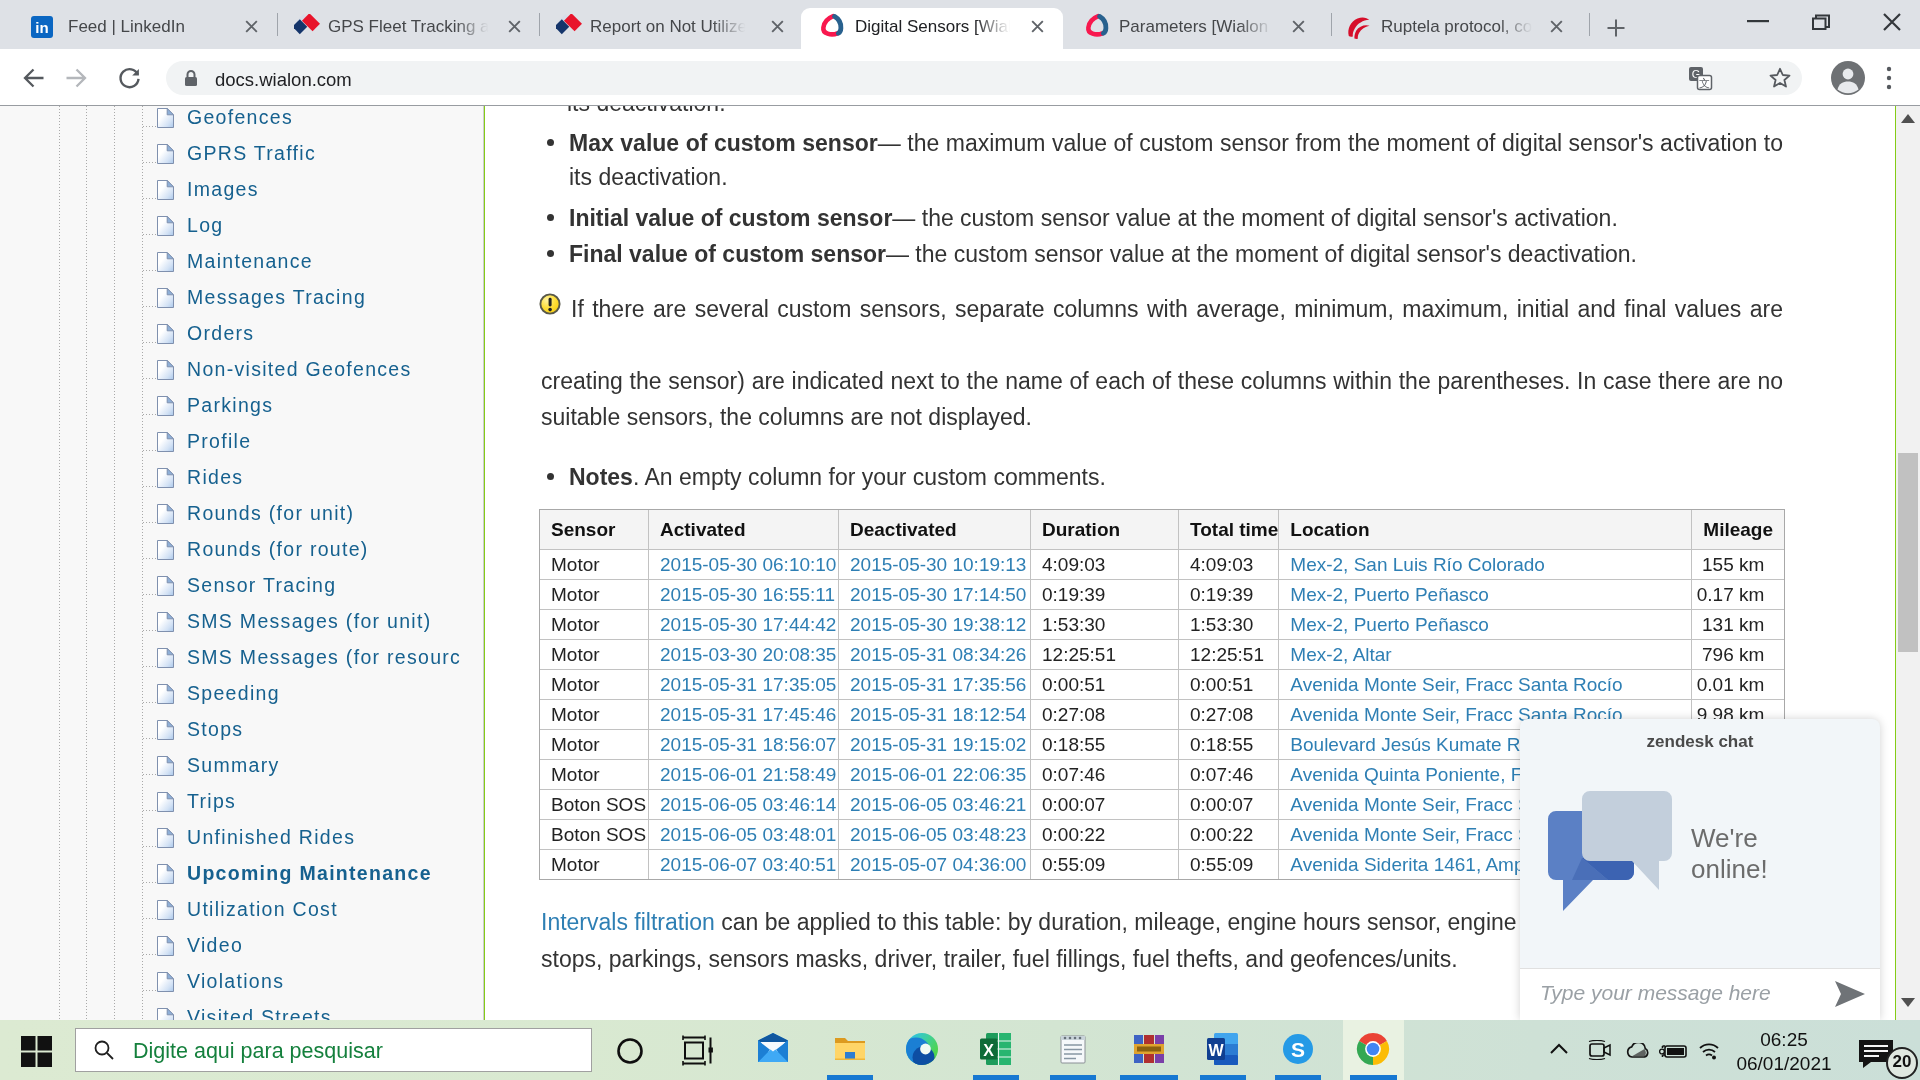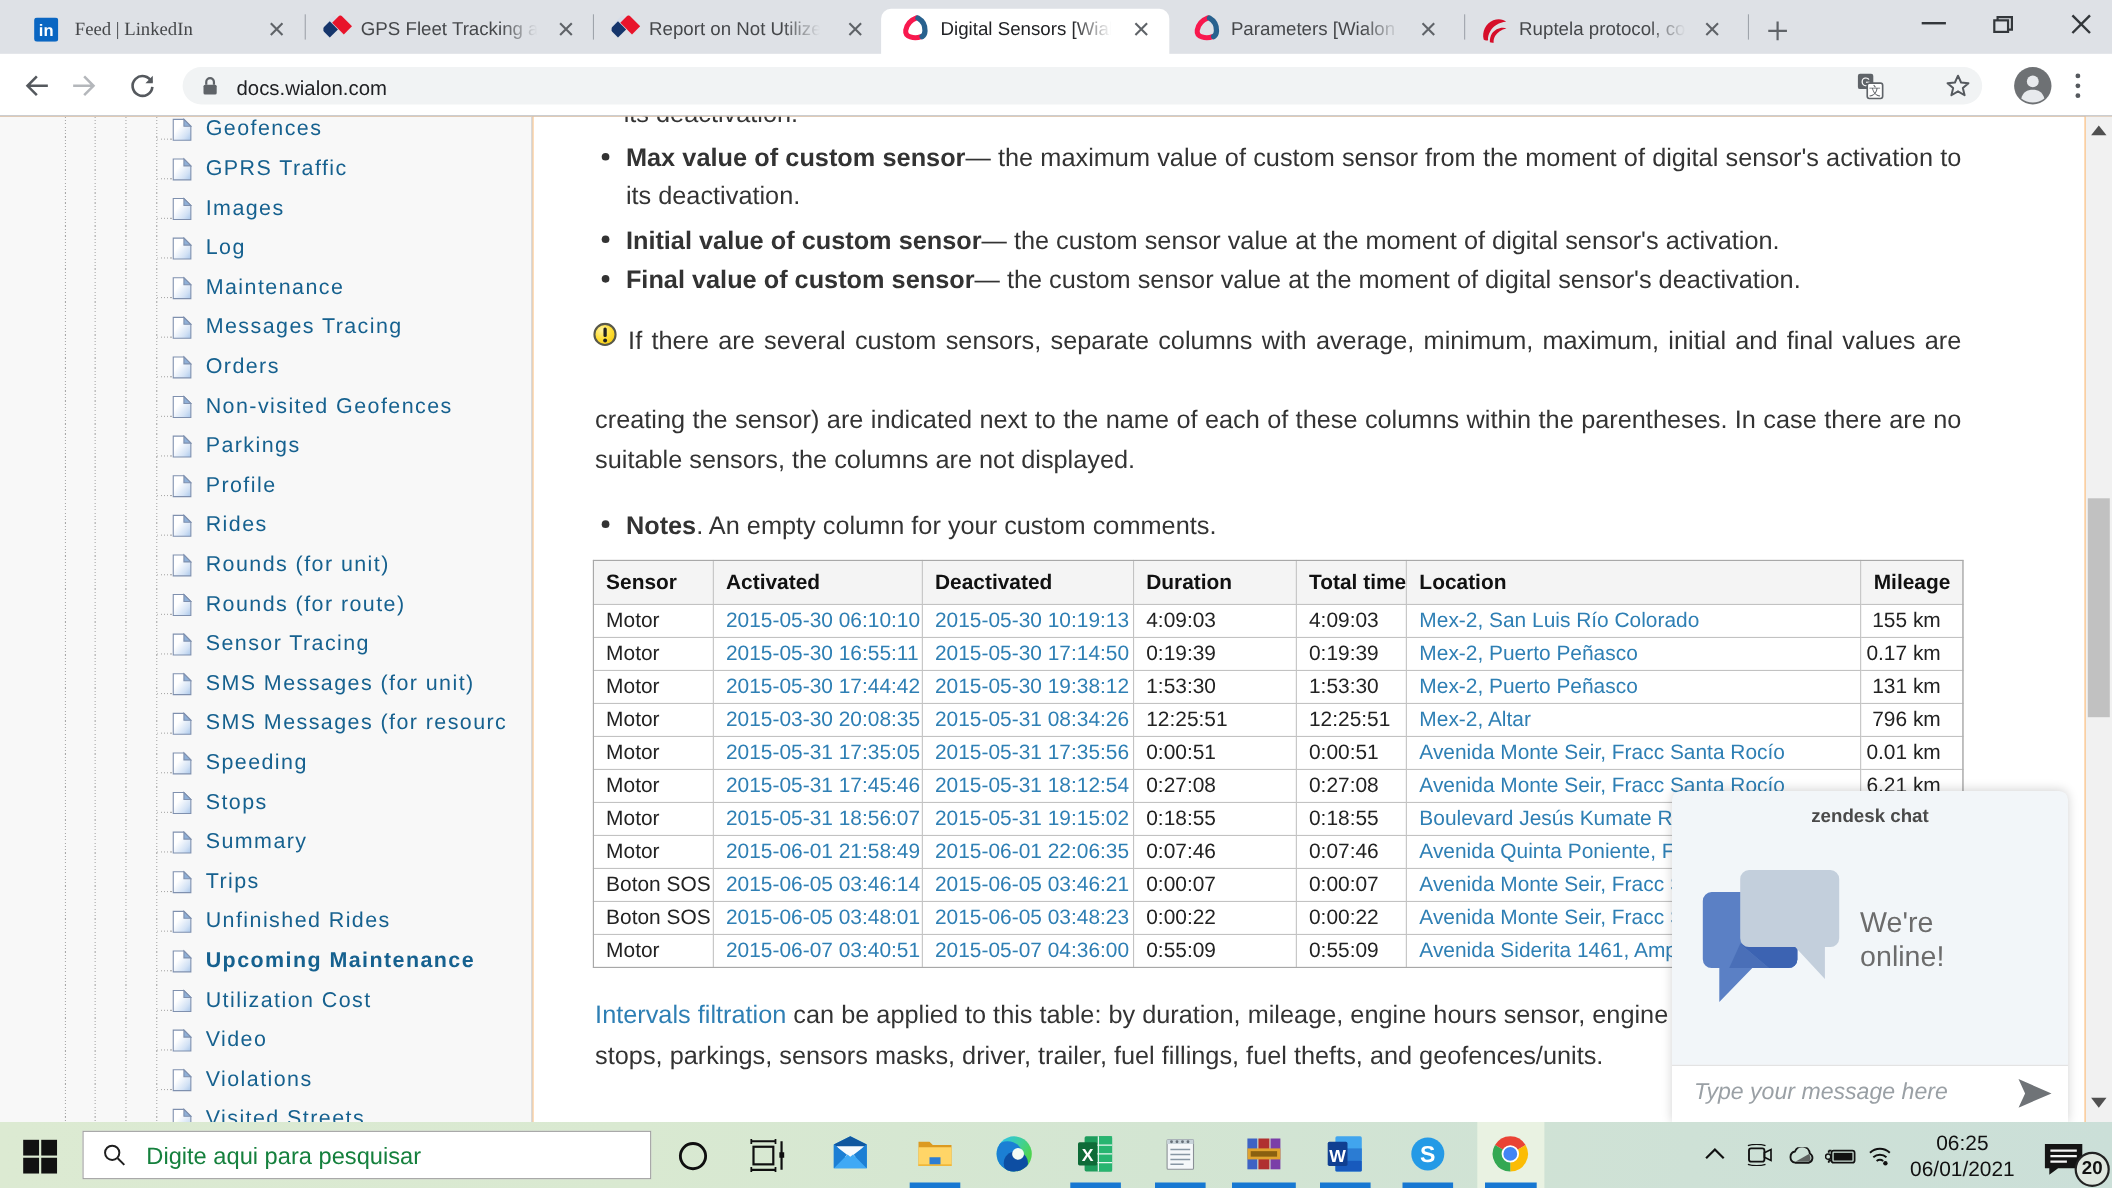--- a/index.html
+++ b/index.html
@@ -10,21 +10,21 @@
 .tabtitle { position:absolute; top:17px; font-size:17px; color:#45474a; white-space:nowrap; overflow:hidden; }
 .tabx { position:absolute; top:18px; width:17px; height:17px; color:#5f6368; }
 .tabsep { position:absolute; top:13px; width:1px; height:23px; background:#9fa4ab; }
 #activetab { position:absolute; left:801px; top:8px; width:262px; height:41px; background:#fff; border-radius:9px 9px 0 0; }
 
 #toolbar { position:absolute; left:0; top:49px; width:1920px; height:56px; background:#fff; }
 #toolbar-border { position:absolute; left:0; top:105px; width:1920px; height:1px; background:#989ca1; }
 #omnibox { position:absolute; left:166px; top:61px; width:1636px; height:34px; border-radius:17px; background:#f1f3f4; }
 #urltext { position:absolute; left:215px; top:69px; font-size:18.5px; color:#202124; }
 
-#page { position:absolute; left:0; top:106px; width:1920px; height:914px; background:#fdba74; overflow:hidden; }
+#page { position:absolute; left:0; top:106px; width:1920px; height:914px; background:#84cc16; overflow:hidden; }
 #sidebar { position:absolute; left:0; top:0; width:484px; height:914px; background:#f8f8f8; border-right:1px solid #cccccc; overflow:hidden; }
 .tdot { position:absolute; top:0; width:1px; height:914px; background-image:repeating-linear-gradient(to bottom,#a9a9a9 0px,#a9a9a9 1px,transparent 1px,transparent 3px); }
 .hdot { position:absolute; width:14px; height:1px; background-image:repeating-linear-gradient(to right,#a9a9a9 0px,#a9a9a9 1px,transparent 1px,transparent 3px); }
 .sicon { position:absolute; left:156px; width:19px; height:22px; }
 .slink { position:absolute; left:187px; font-size:19.5px; letter-spacing:1.3px; color:#16618f; white-space:nowrap; }
 #content { position:absolute; left:485px; top:0; width:1410px; height:914px; background:#fff; overflow:hidden; }
 .txt { position:absolute; font-size:23px; color:#333; white-space:nowrap; }
 .jline { position:absolute; font-size:23px; color:#333; text-align:justify; }
 .jline::after { content:""; display:inline-block; width:100%; height:0; }
 .bdot { position:absolute; width:7px; height:7px; border-radius:50%; background:#333; }
@@ -67,21 +67,21 @@
 
 <div class="tabsep" style="left:277px;"></div>
 <div class="tabsep" style="left:539px;"></div>
 <div class="tabsep" style="left:1331px;"></div>
 <div class="tabsep" style="left:1589px;"></div>
 
 <svg class="abs" style="left:31px;top:16px;" width="22" height="22">
     <rect x="0" y="0" width="22" height="22" rx="3" fill="#0a66c2"></rect>
     <text x="11" y="17" font-size="15" font-weight="bold" fill="#fff" text-anchor="middle" font-family="Liberation Sans">in</text>
   </svg>
-<div class="tabtitle" style="left:68px;width:160px;font-family:Liberation Serif, serif;">Feed | LinkedIn</div>
+<div class="tabtitle" style="left:68px;width:160px;">Feed | LinkedIn</div>
 <svg class="tabx" style="left:243px;" viewBox="0 0 16 16">
     <path d="M3 3 L13 13 M13 3 L3 13" stroke="#5f6368" stroke-width="1.8"></path>
   </svg>
 
 <svg class="abs" style="left:294px;top:14px;" width="26" height="26">
     <rect x="4.5" y="2" width="10" height="10" fill="#d7dde8" transform="rotate(45 9.5 7)"></rect>
     <rect x="9.5" y="3" width="15" height="10.5" fill="#e8142b" transform="rotate(45 17 8.2)"></rect>
     <rect x="0.5" y="7.5" width="10.5" height="10.5" fill="#15356b" transform="rotate(45 5.8 12.8)"></rect>
   </svg>
 <div class="tabtitle" style="left:328px;width:167px;">GPS Fleet Tracking and</div>
@@ -446,21 +446,21 @@
             <td><a class="clink">Avenida Monte Seir, Fracc Santa Rocío</a></td>
             <td class="mi">0.01 km</td>
           </tr>
       <tr>
             <td>Motor</td>
             <td><a class="clink">2015-05-31 17:45:46</a></td>
             <td><a class="clink">2015-05-31 18:12:54</a></td>
             <td>0:27:08</td>
             <td>0:27:08</td>
             <td><a class="clink">Avenida Monte Seir, Fracc Santa Rocío</a></td>
-            <td class="mi">6.21 km</td>
+            <td class="mi">9.98 km</td>
           </tr>
       <tr>
             <td>Motor</td>
             <td><a class="clink">2015-05-31 18:56:07</a></td>
             <td><a class="clink">2015-05-31 19:15:02</a></td>
             <td>0:18:55</td>
             <td>0:18:55</td>
             <td><a class="clink">Boulevard Jesús Kumate Rodríguez</a></td>
             <td class="mi">12 km</td>
           </tr>

